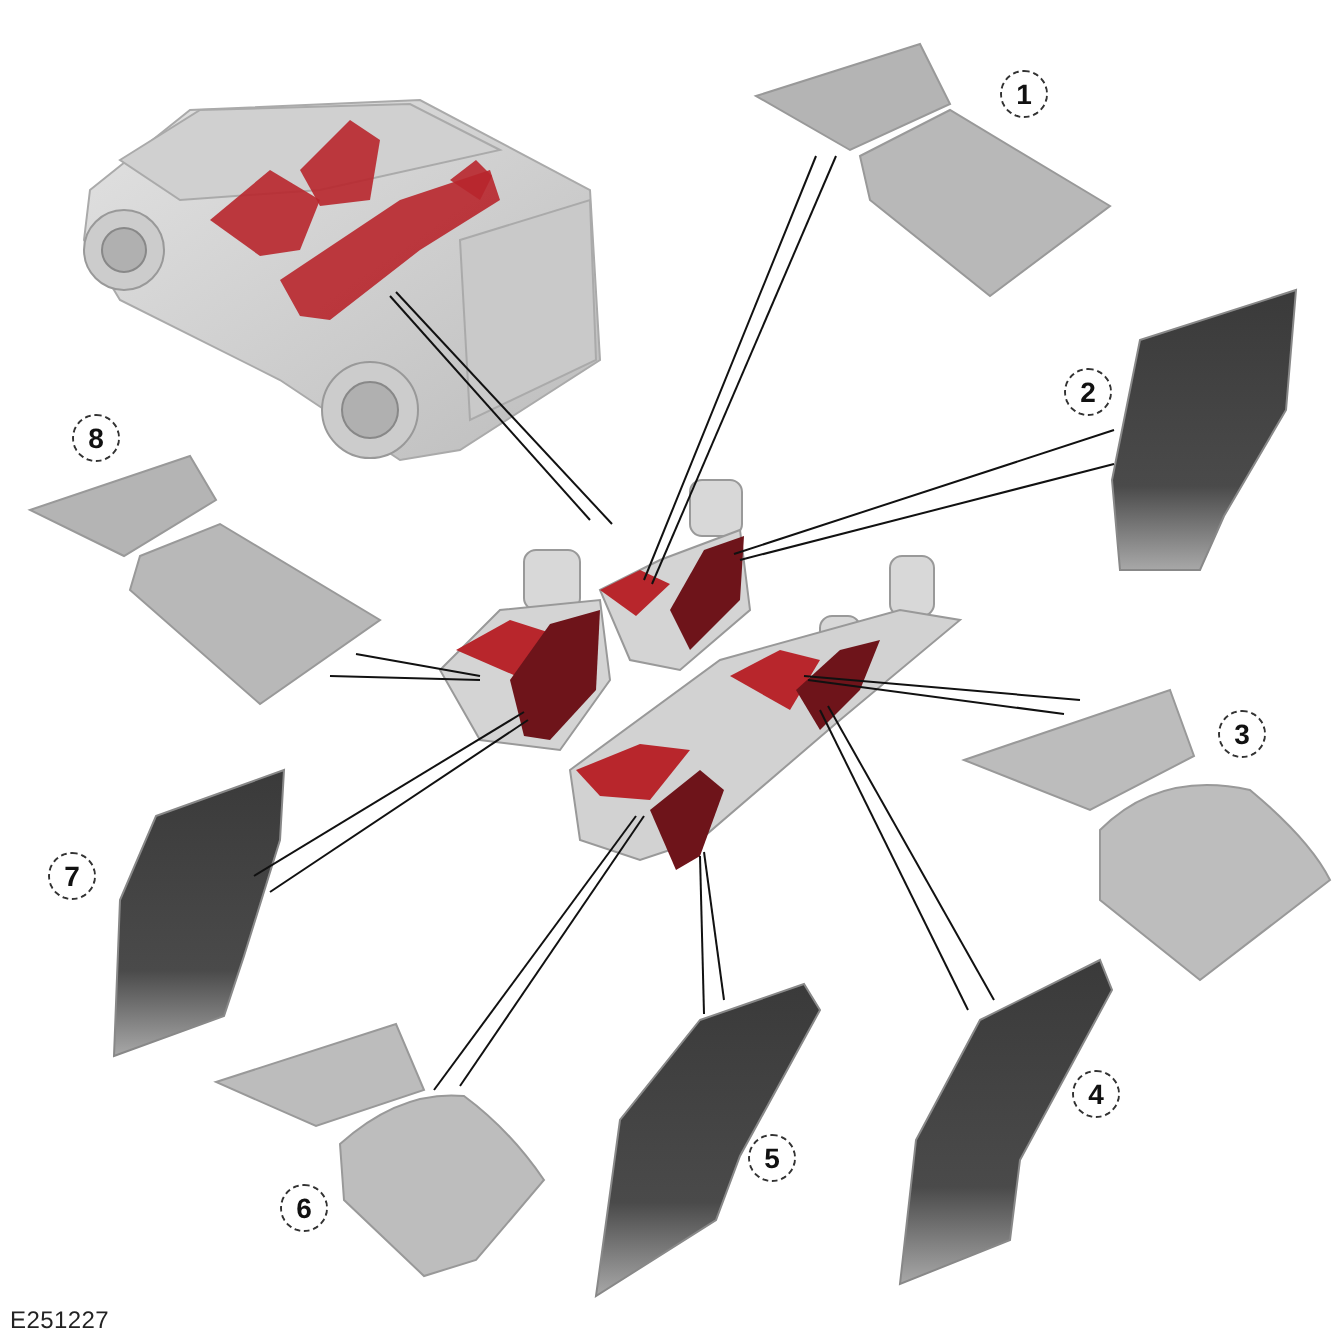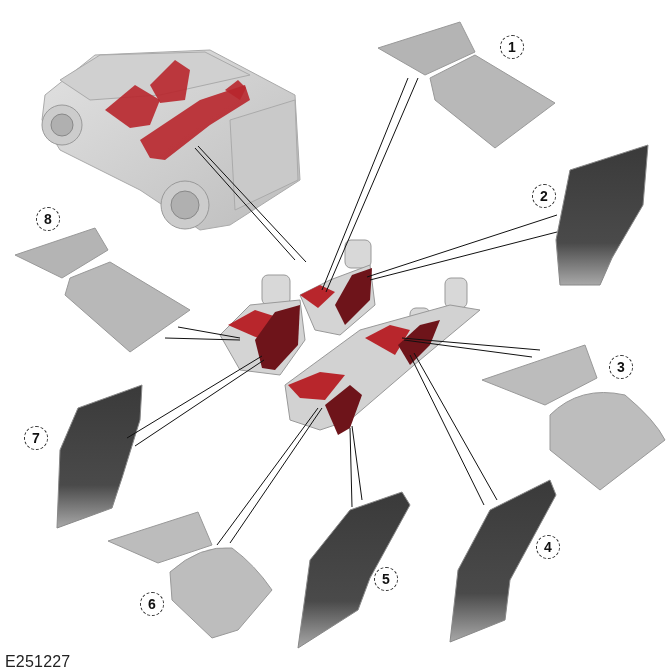--- a/index.html
+++ b/index.html
@@ -1,20 +1,20 @@
 <!DOCTYPE html>
 <html><head>
 <meta charset="utf-8">
 <style>
   html, body { margin:0; padding:0; background:#ffffff; }
   body { width:672px; height:672px; position:relative; overflow:hidden; font-family:"Liberation Sans", sans-serif; }
   svg#diagram { position:absolute; left:0; top:0; width:672px; height:672px; }
   .callout { position:absolute; width:24px; height:24px; border-radius:50%; border:1px dashed #333; box-sizing:border-box;
              display:flex; align-items:center; justify-content:center; font-weight:bold; font-size:14px; color:#111; background:#fff; }
-  .figure-id { position:absolute; left:5px; top:653px; font-size:16px; color:#222; letter-spacing:0.2px; }
+  .figure-id { position:absolute; left:5px; top:653px; font-size:12px; color:#222; letter-spacing:0.2px; }
 </style>
 </head>
 <body>
 
 <svg id="diagram" viewBox="0 0 672 672">
   <defs>
     <linearGradient id="darkPad" x1="0" y1="0" x2="0" y2="1">
       <stop offset="0" stop-color="#3a3a3a"></stop>
       <stop offset="0.7" stop-color="#4a4a4a"></stop>
       <stop offset="1" stop-color="#a8a8a8"></stop>

